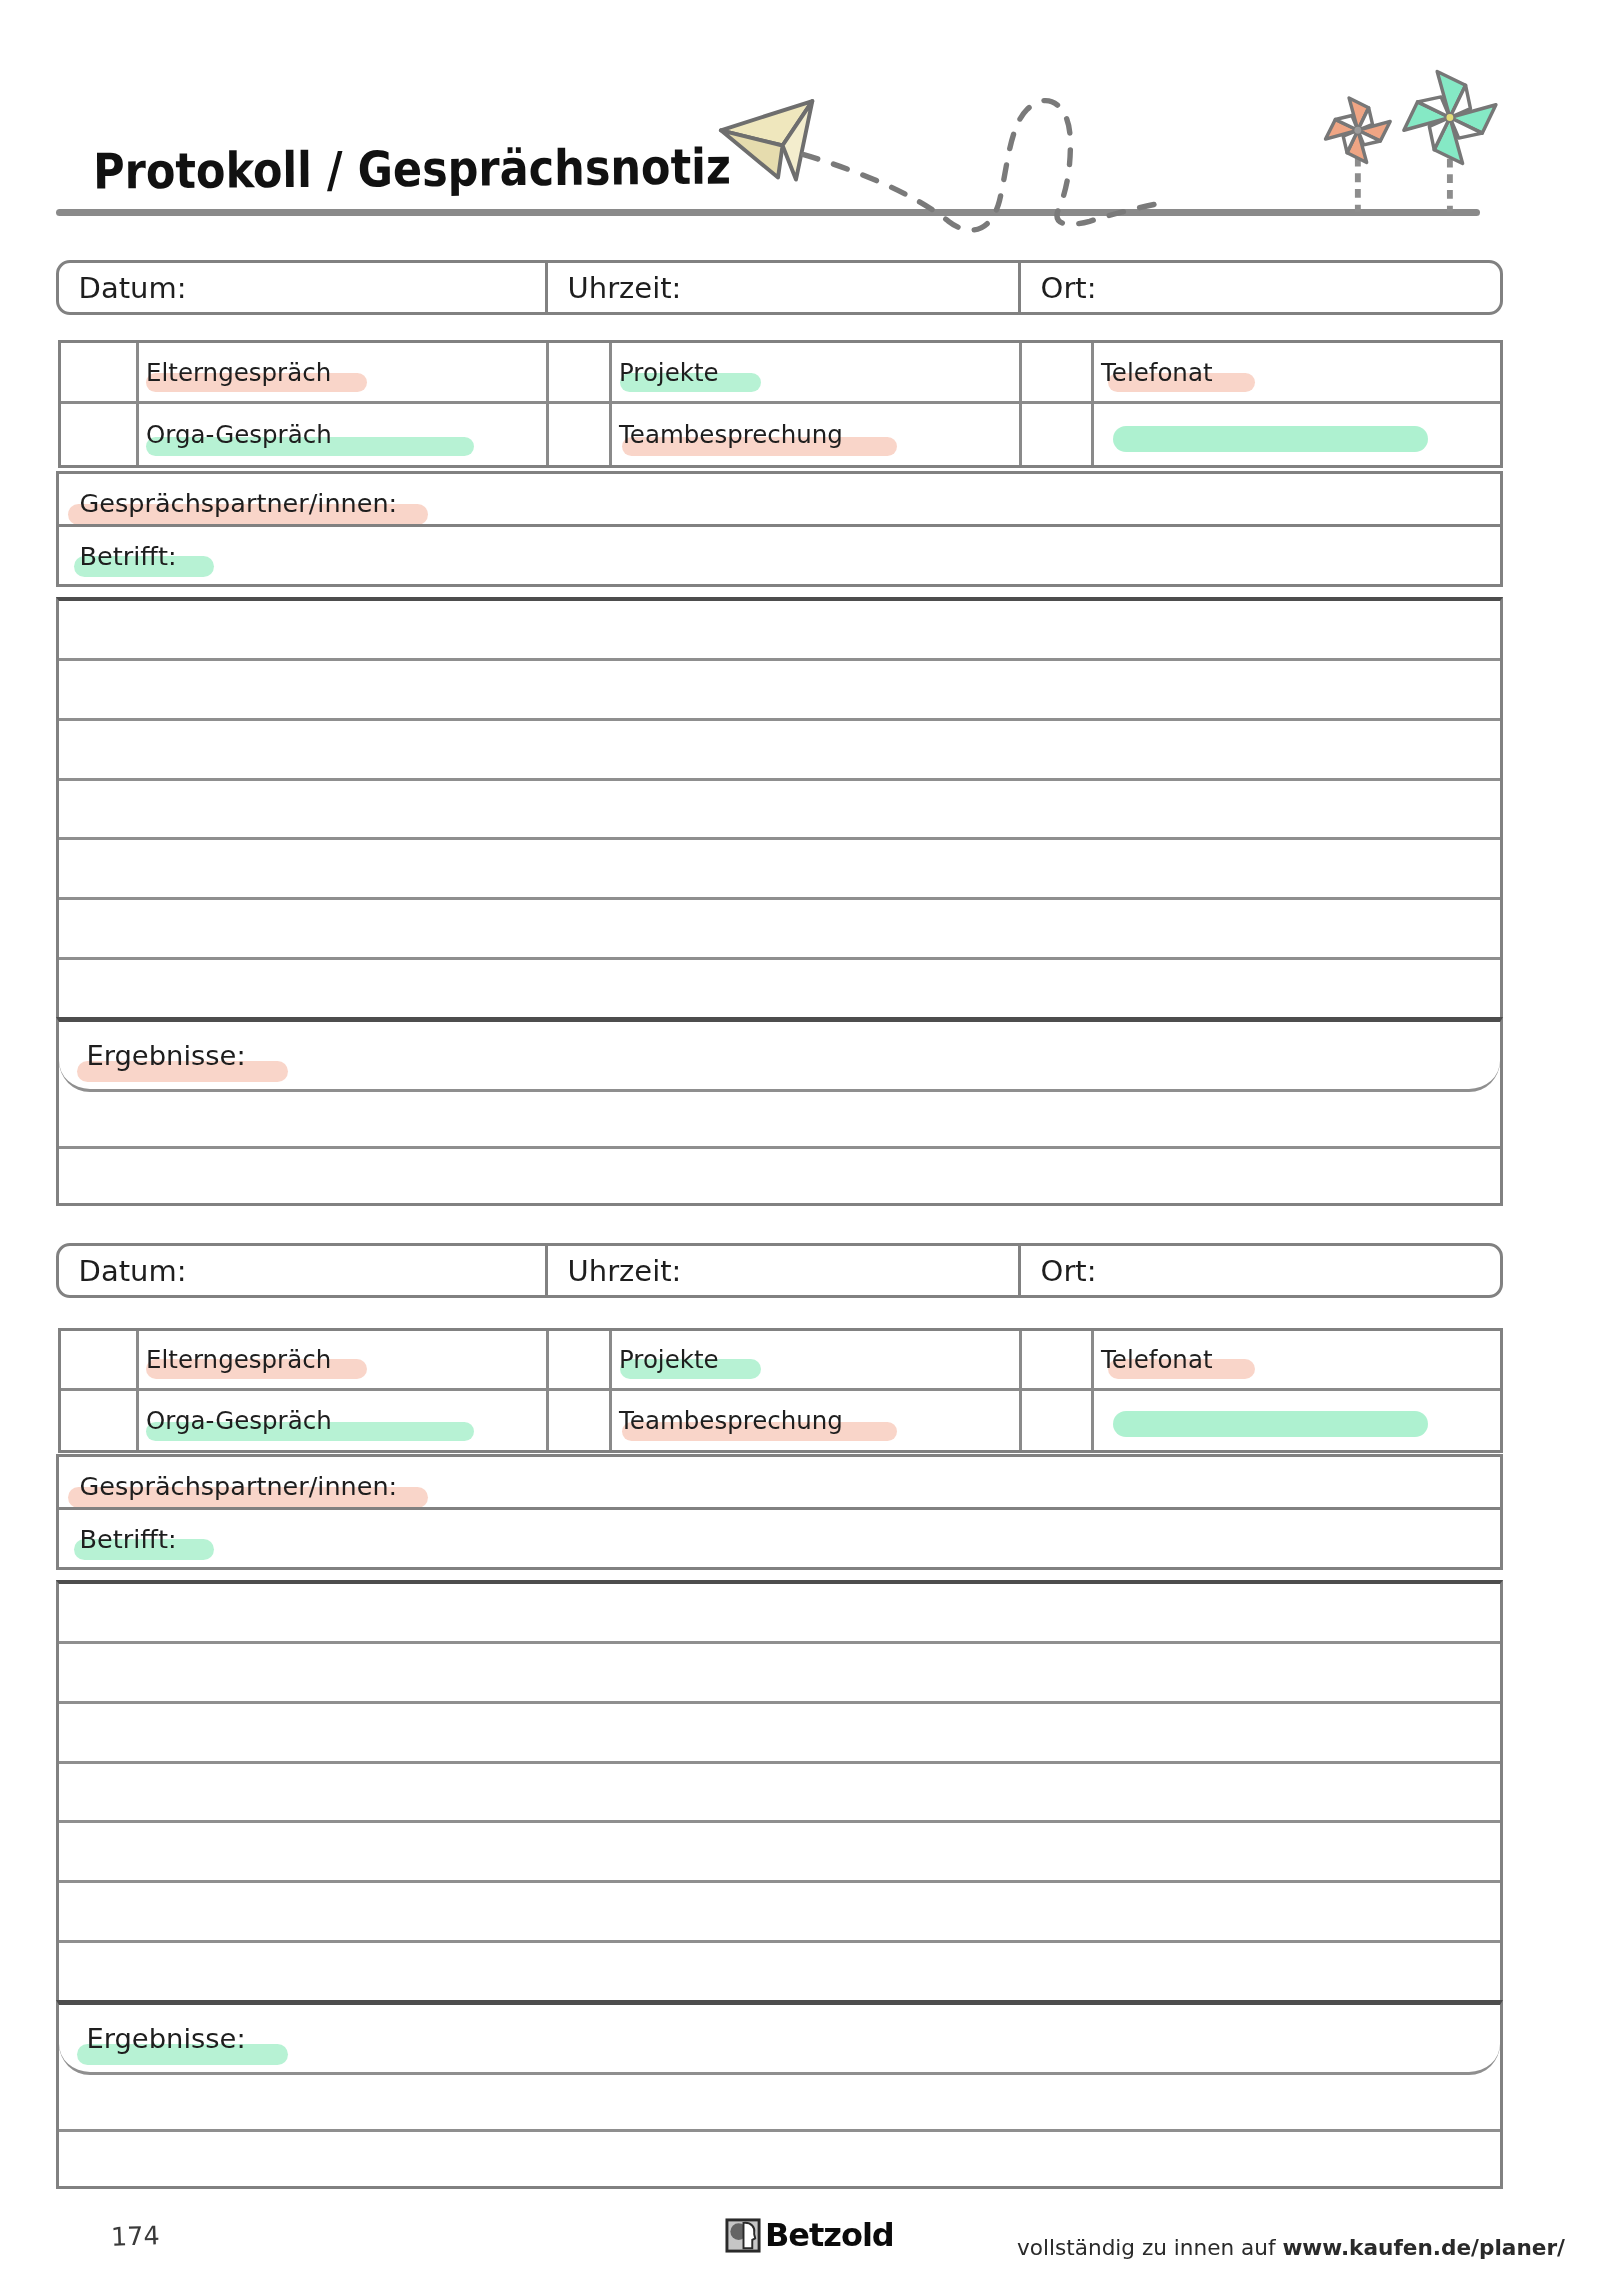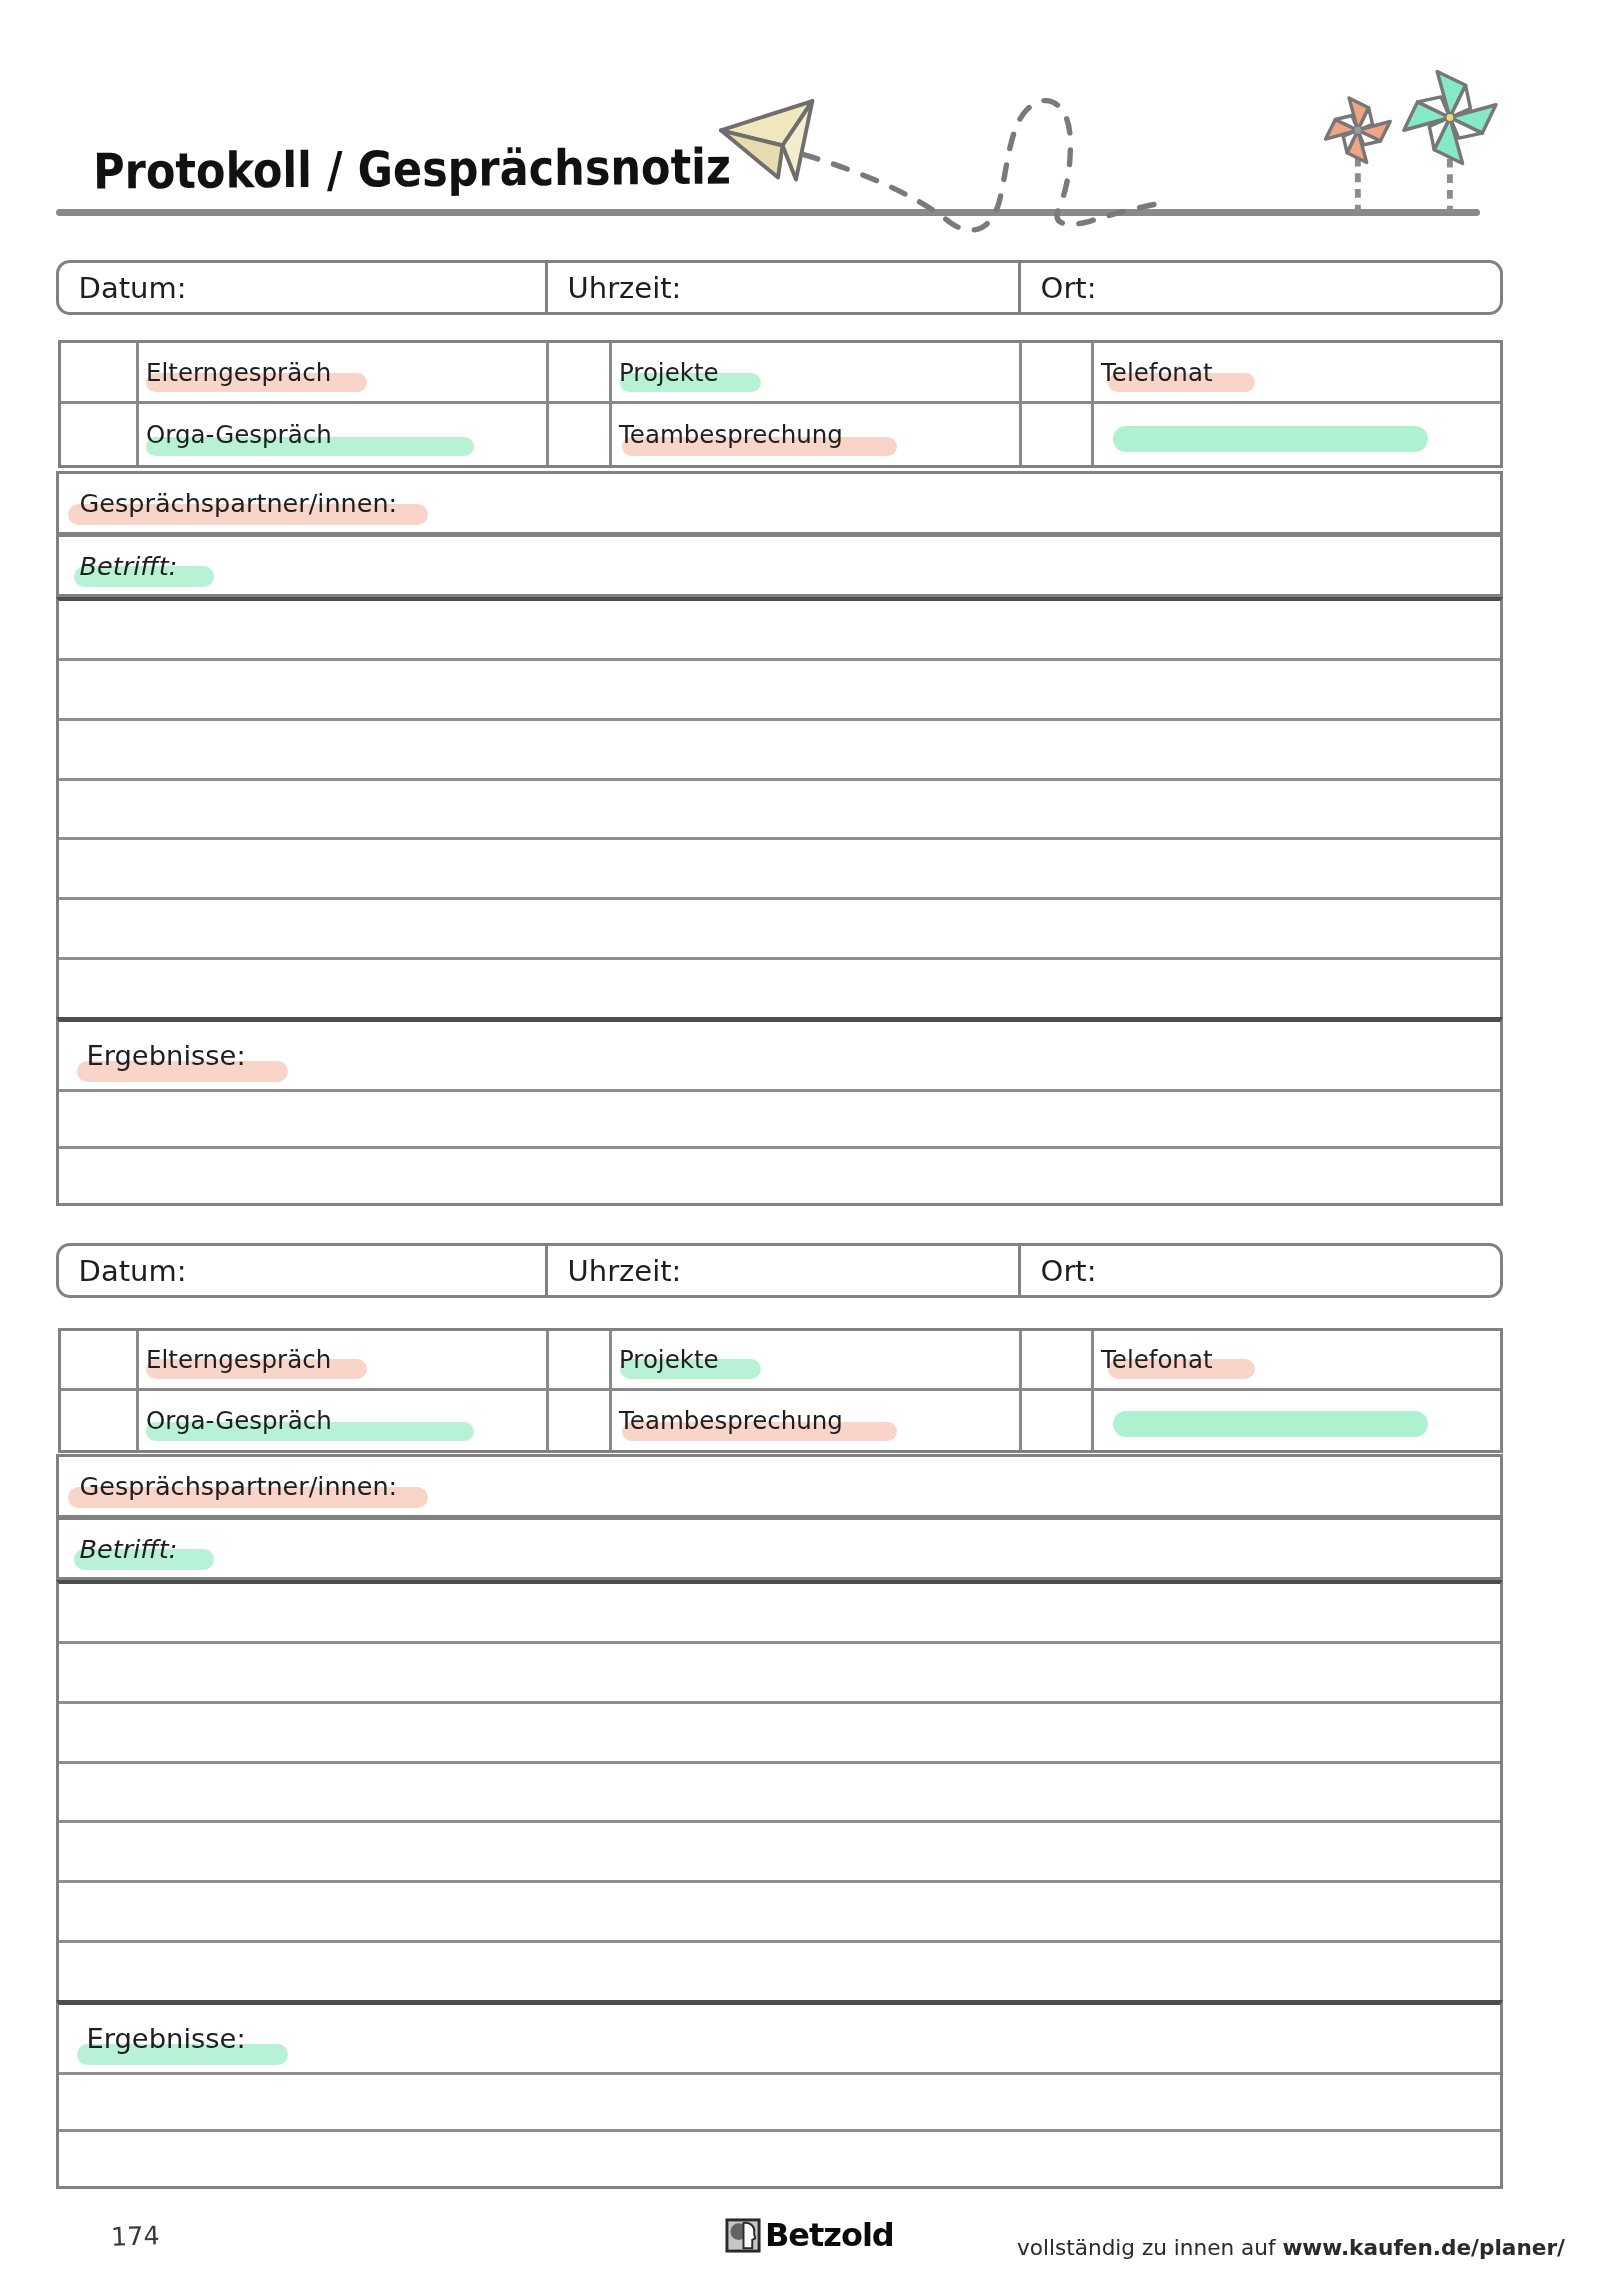--- a/index.html
+++ b/index.html
@@ -34,35 +34,35 @@
   .opt-table{position:absolute;top:80px;left:2px;right:0;height:128px;display:grid;grid-template-rows:1fr 1fr;}
   .form2 .opt-table{top:85px;height:125px;}
   .opt-row{display:grid;grid-template-columns:78px 410px 63px 410px 72px 1fr;}
   .opt-row.rtop{border-bottom:3.9px solid #8a8a8a;}
   .opt-row > div{border-right:3.9px solid #8a8a8a;}
   .opt-row > div:last-child{border-right:none;border-radius:16px;}
   .cb{background:#fff;}
   .opt-label{position:relative;display:flex;align-items:center;padding-left:7px;font-size:24.5px;white-space:nowrap;}
   .wide-row{position:absolute;left:0;right:0;display:flex;align-items:center;padding-left:20.6px;font-size:25.5px;}
   .participants{top:211px;height:64px;}
-  .subject{top:274px;height:63px;font-style:italic;}
+  .subject{top:264px;height:63px;}
   .notes{
     position:absolute;top:337px;left:0;right:0;height:420px;box-sizing:border-box;
     border-left:3.9px solid var(--border,#818181);border-right:3.9px solid var(--border,#818181);
     border-top:4.9px solid var(--dark,#4d4d4d);
     display:flex;flex-direction:column;background:#fff;
   }
   .note-line{flex:1;border-bottom:3.9px solid #8f8f8f;}
   .note-line:last-child{border-bottom:none;}
   .results{
     position:absolute;top:757px;left:0;right:0;height:189px;box-sizing:border-box;
     border:3.9px solid var(--border,#818181);border-top:5.9px solid var(--dark,#4d4d4d);
     display:flex;flex-direction:column;background:#fff;
   }
-  .res-label{position:relative;height:67px;border-bottom:3.9px solid #8f8f8f;display:flex;align-items:center;padding-left:27.4px;font-size:27.4px;}
+  .res-label{position:relative;height:67px;border-bottom:3.9px solid #8f8f8f;display:flex;align-items:center;padding-left:27.4px;font-size:27.4px;border-radius:31px;}
   .res-line{flex:1;border-bottom:3.9px solid #8f8f8f;}
   .res-line:last-child{border-bottom:none;}
   
   .lbl{position:relative;z-index:1;}
   .hl{position:absolute;bottom:8.8px;height:19.6px;border-radius:10.8px;opacity:.85;z-index:0;}
   .wide-row .hl,.res-label .hl{bottom:6.9px;height:21.6px;}
   .hl-big{height:26.5px;border-radius:13.7px;bottom:12.7px;opacity:.95;}
   .hl-salmon{background:var(--salmon,#f8cec0);}
   .hl-mint{background:var(--mint,#aaf0cd);}
   

